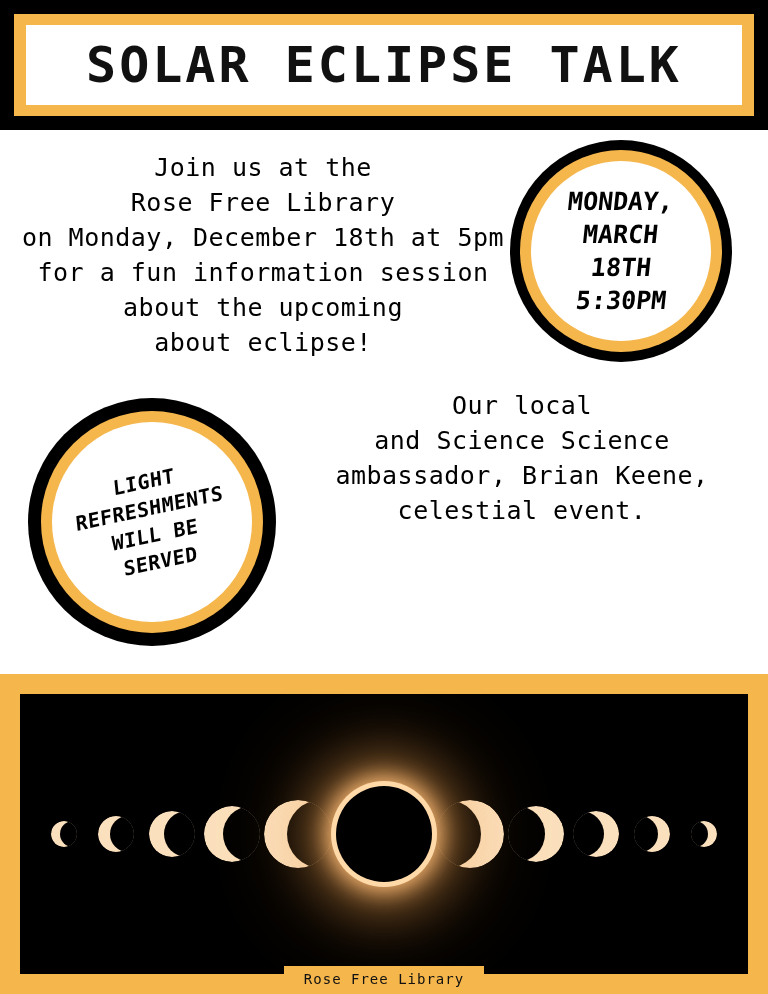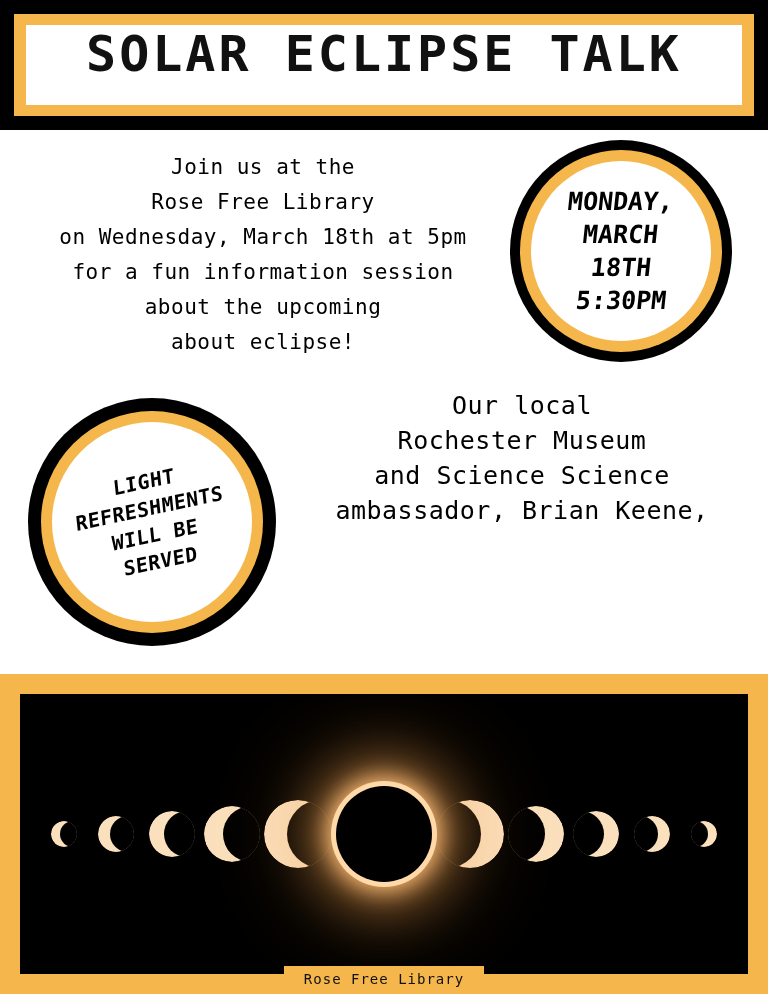--- a/index.html
+++ b/index.html
@@ -35,39 +35,40 @@
     box-sizing: border-box;
   }
   .header-white {
     position: absolute;
     left: 26px;
     top: 25px;
     width: 716px;
     height: 80px;
     background: #ffffff;
     display: flex;
+    align-items: center;
     justify-content: center;
   }
   .header-title {
     font-family: "DejaVu Sans Mono", monospace;
     font-weight: bold;
     font-size: 50px;
     letter-spacing: 3px;
     color: #111111;
     white-space: nowrap;
   }
 
   
   .intro {
     position: absolute;
     left: 18px;
     top: 150px;
     width: 490px;
     text-align: center;
-    font-size: 21px;
+    font-size: 25px;
     line-height: 35px;
     letter-spacing: 0.5px;
   }
   .intro div { white-space: nowrap; }
 
   
   .badge-date {
     position: absolute;
     left: 510px;
     top: 140px;
@@ -229,21 +230,21 @@
 <div class="header-band">
   <div class="header-gold"></div>
   <div class="header-white">
     <div class="header-title">SOLAR ECLIPSE TALK</div>
   </div>
 </div>
 
 <div class="intro">
   <div>Join us at the</div>
   <div>Rose Free Library</div>
-  <div>on Wednesday, March 18th at 5pm</div>
+  <div>on Monday, December 18th at 5pm</div>
   <div>for a fun information session</div>
   <div>about the upcoming</div>
   <div>about eclipse!</div>
 </div>
 
 <div class="badge-date">
   <div class="ring-black"></div>
   <div class="ring-gold"></div>
   <div class="inner">
     <div class="line">MONDAY,</div>
@@ -261,23 +262,23 @@
       <div class="line">LIGHT</div>
       <div class="line">REFRESHMENTS</div>
       <div class="line">WILL BE</div>
       <div class="line">SERVED</div>
     </div>
   </div>
 </div>
 
 <div class="body-text">
   <div>Our local</div>
-  <div>Rochester Museum</div>
   <div>and Science Science</div>
   <div>ambassador, Brian Keene,</div>
+  <div>celestial event.</div>
 </div>
 
 <div class="photo-frame">
   <div class="photo">
     <svg width="728" height="280" viewBox="0 0 728 280" style="position:absolute;left:0;top:0;">
       <defs>
         <radialGradient id="glow" cx="50%" cy="50%" r="50%">
           <stop offset="55%" stop-color="#ffd9a8" stop-opacity="0.85"></stop>
           <stop offset="100%" stop-color="#f0962a" stop-opacity="0"></stop>
         </radialGradient>

